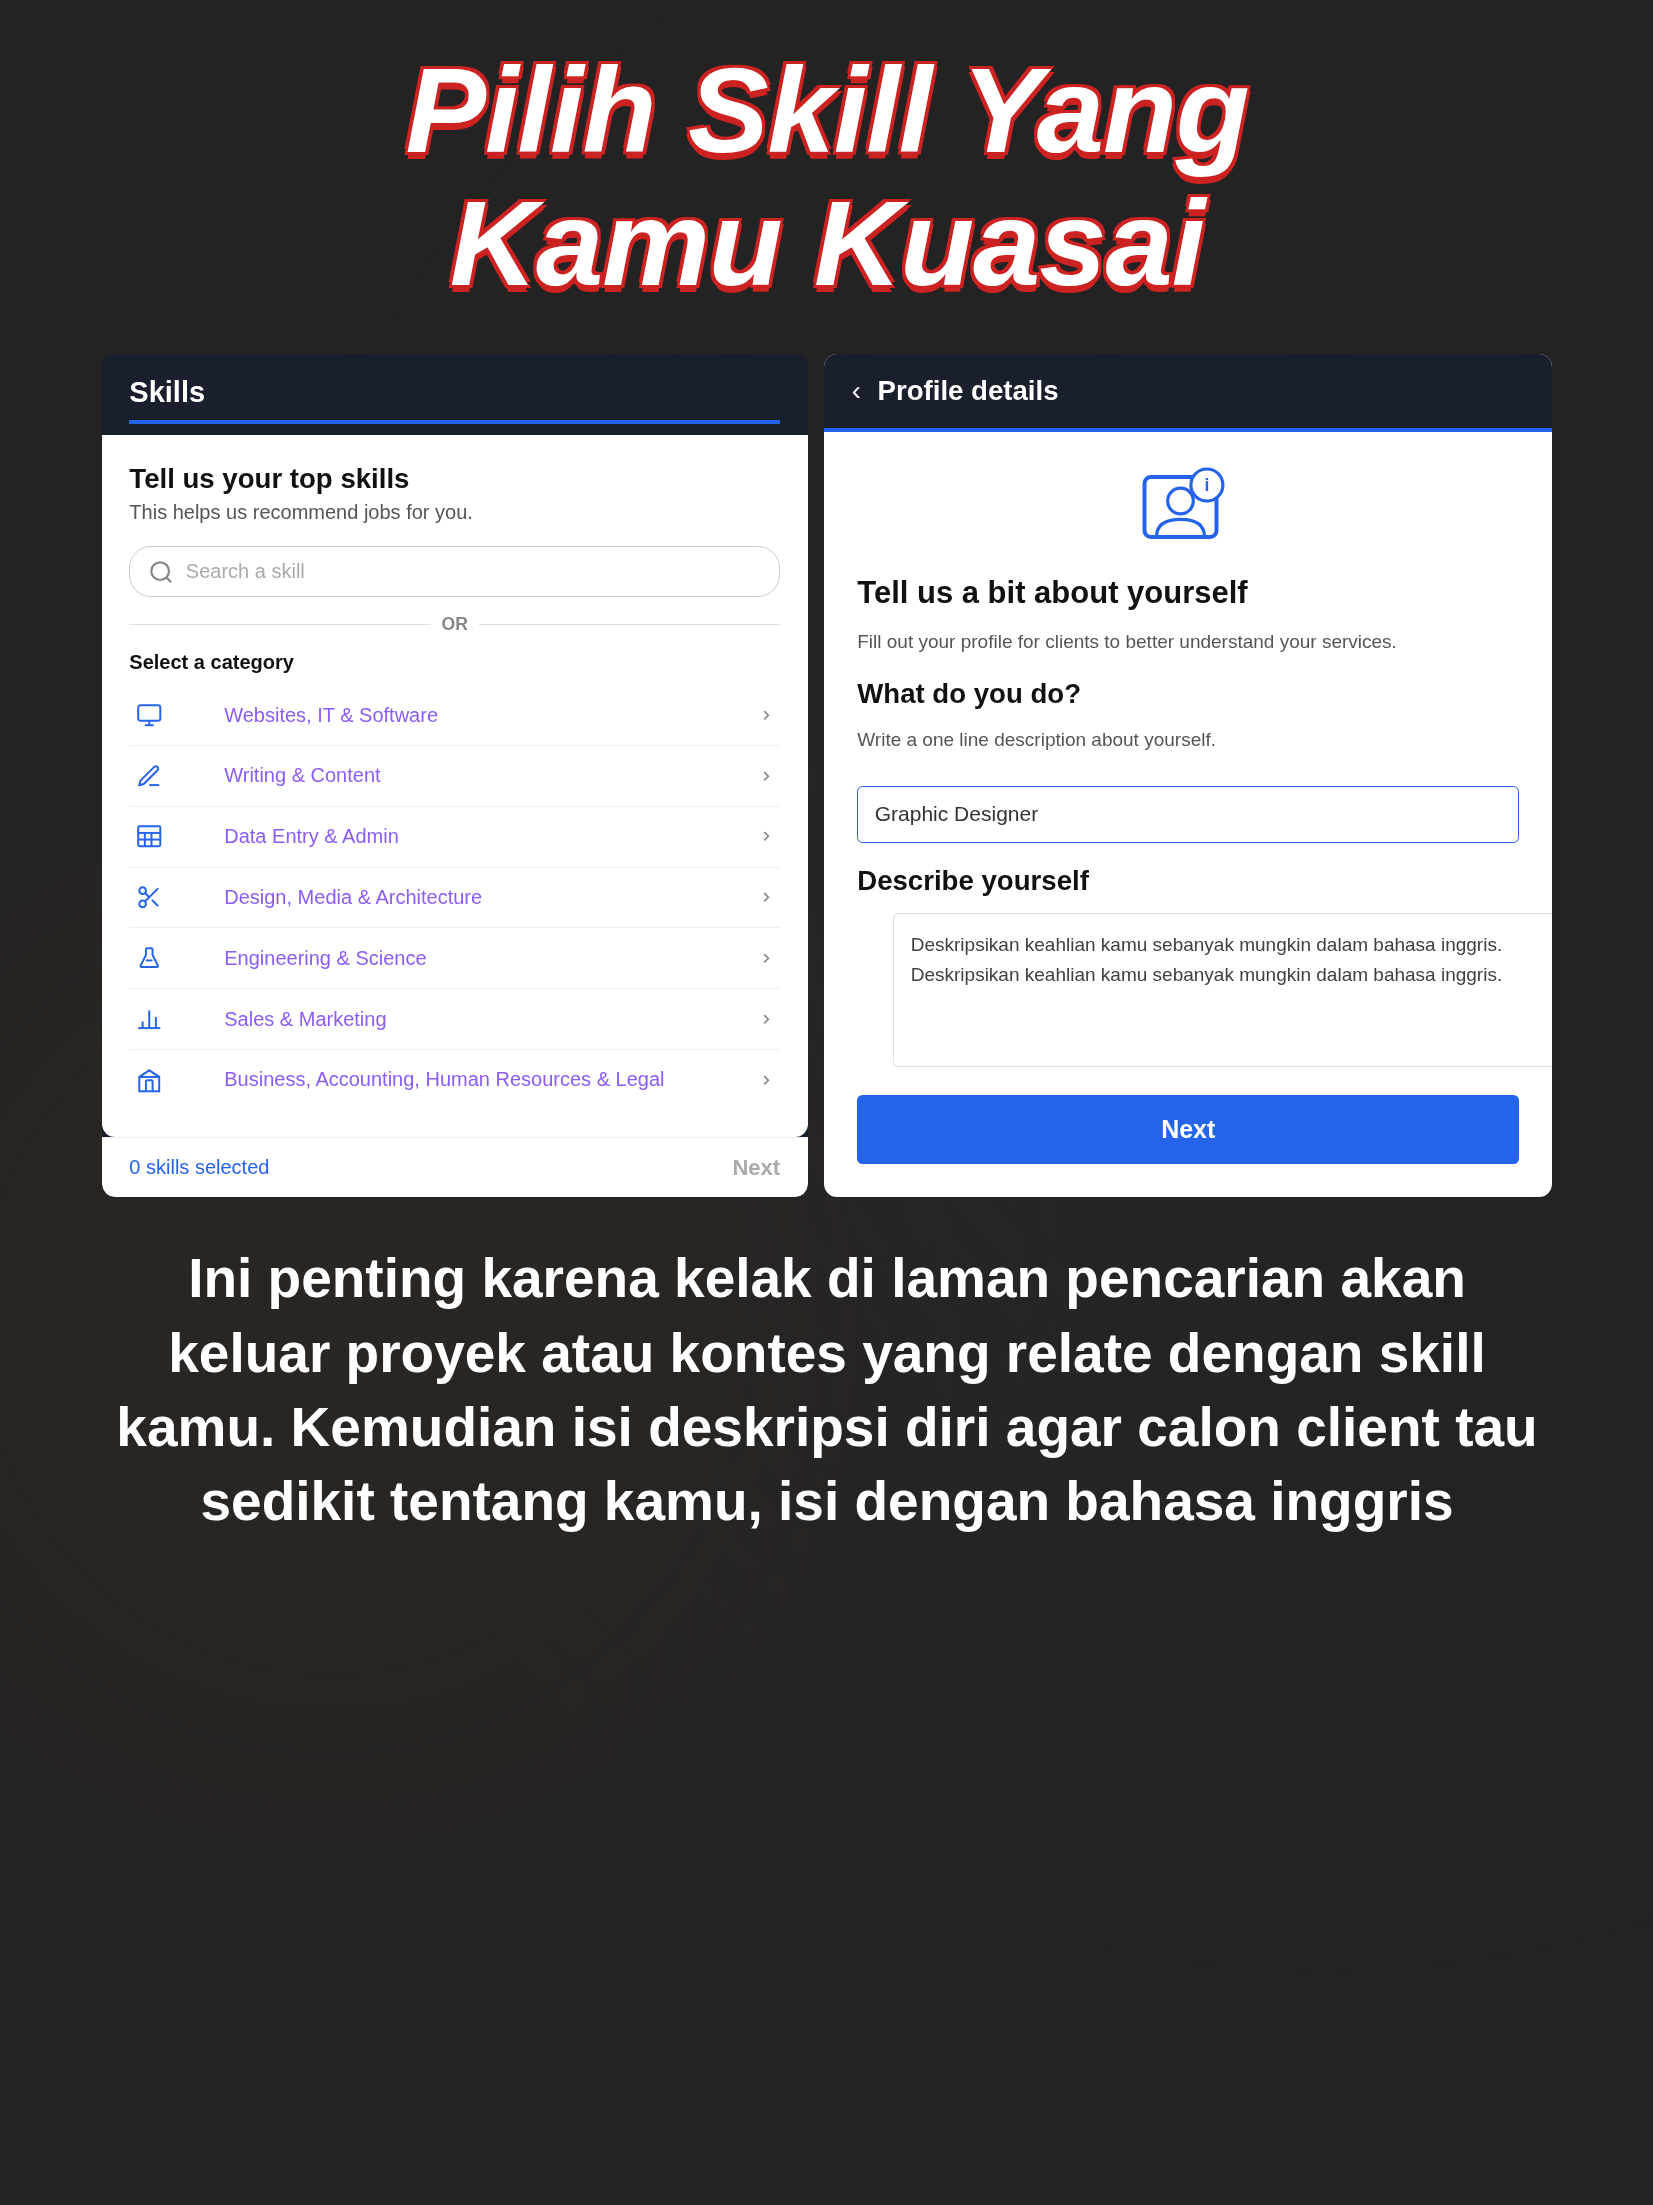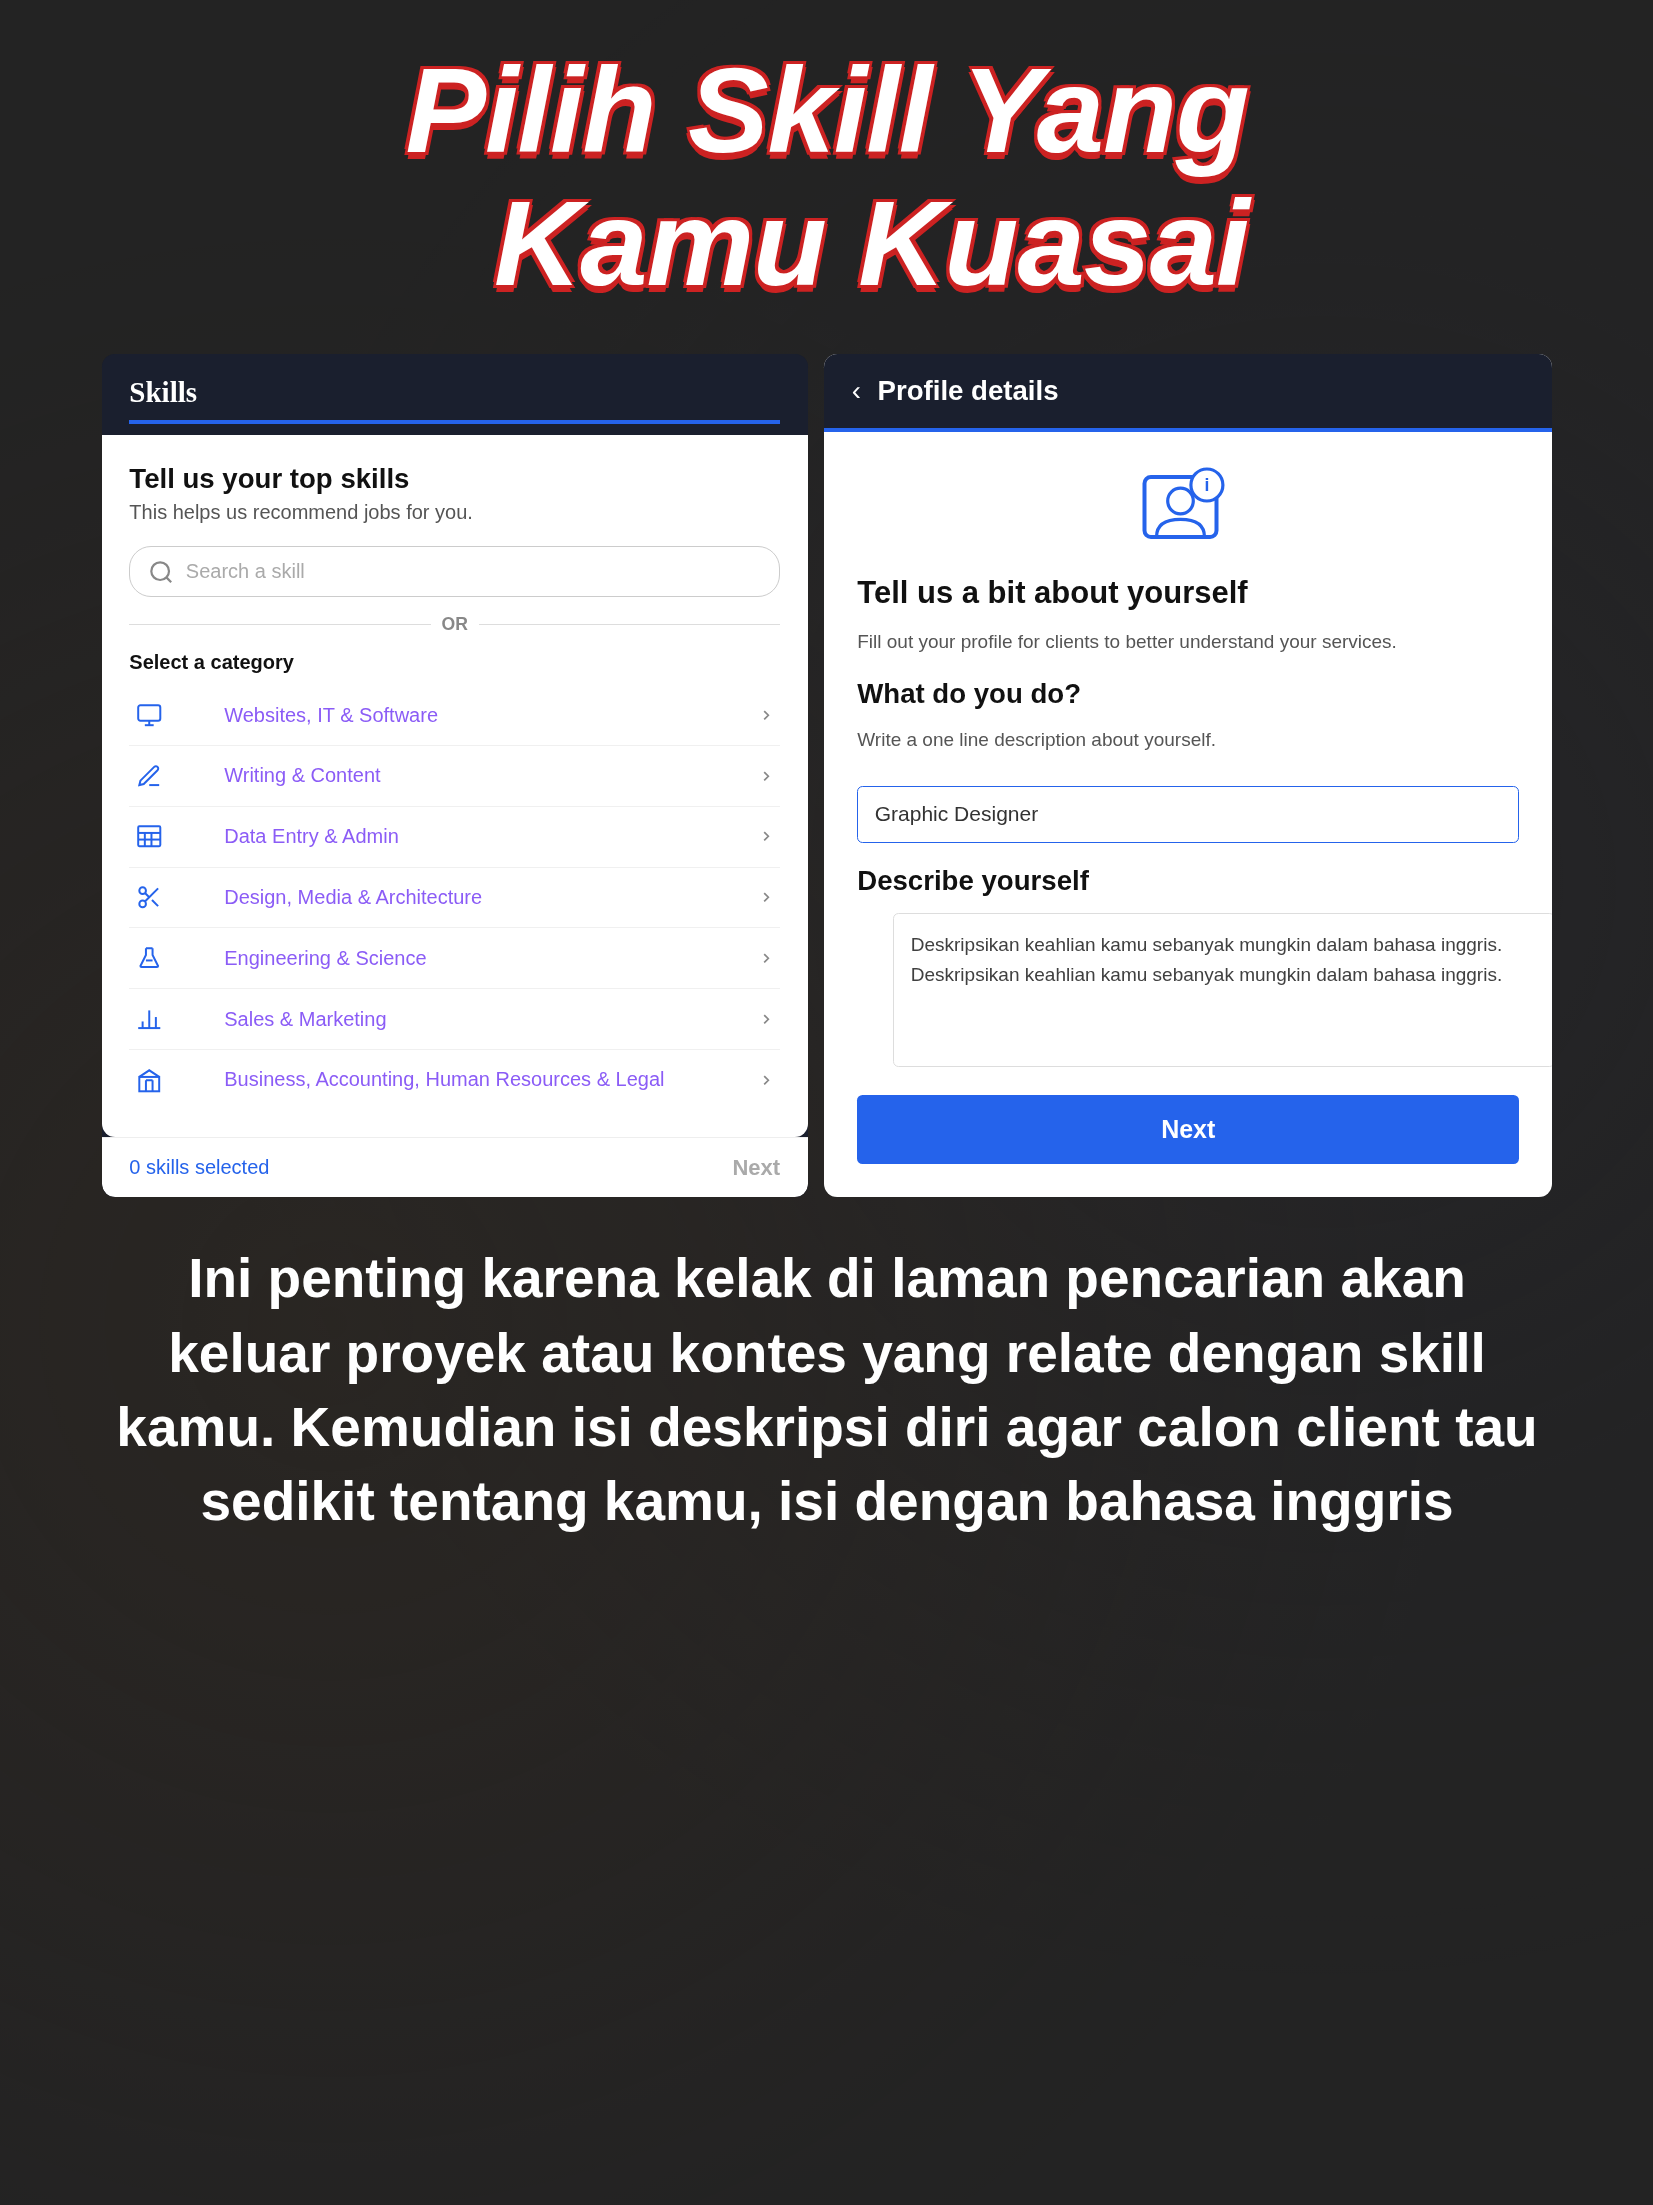--- a/index.html
+++ b/index.html
@@ -47,21 +47,20 @@
       font-style: italic;
       color: white;
       text-shadow:
         -3.3px -3.3px 0 #cc2222,
         3.3px -3.3px 0 #cc2222,
         -3.3px 3.3px 0 #cc2222,
         3.3px 3.3px 0 #cc2222,
         0px 6.6px 0 #cc2222;
       line-height: 1.1;
       letter-spacing: -1.1px;
-      text-align: right;
     }
 
     
     .panels-container {
       display: flex;
       gap: 16.5px;
       margin-top: 44px;
       width: 1489px;
       justify-content: center;
     }
@@ -72,21 +71,20 @@
       background: #1a1f2e;
       border-radius: 13.2px;
       overflow: hidden;
       display: flex;
       flex-direction: column;
     }
 
     .skills-header {
       background: #1a1f2e;
       padding: 22px 27.6px 11px 27.6px;
-      font-family: Liberation Serif, serif;
     }
 
     .skills-header-title {
       color: white;
       font-size: 29px;
       font-weight: 700;
     }
 
     .skills-blue-bar {
       height: 3.9px;

